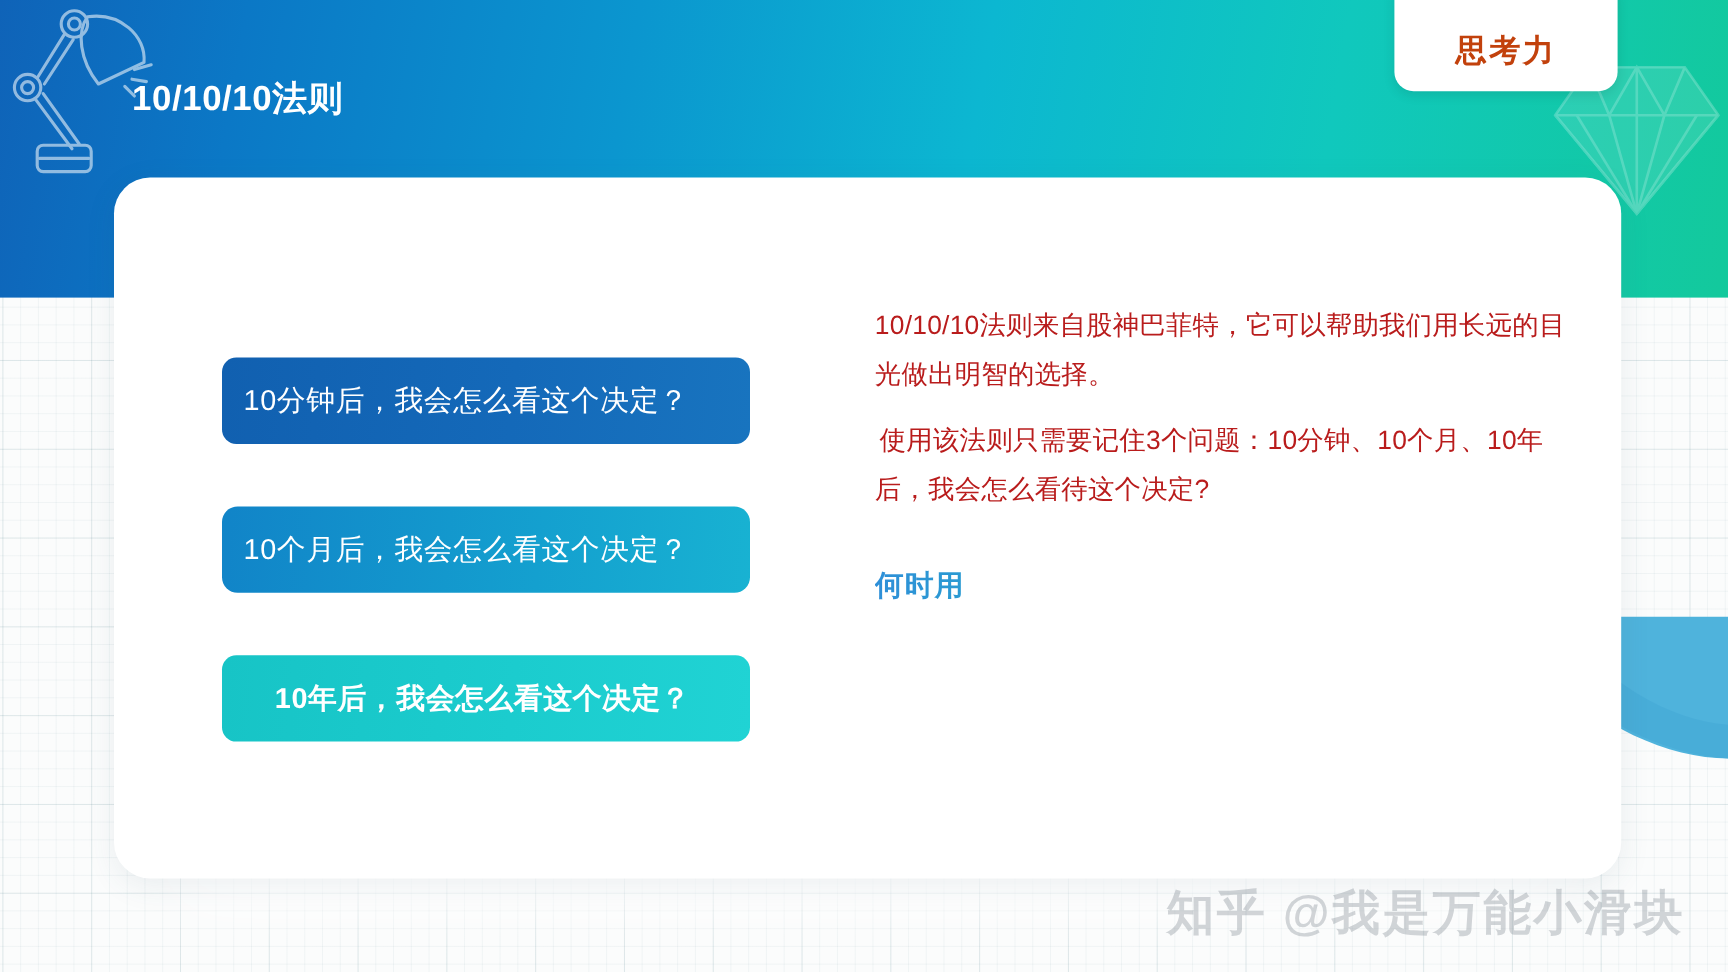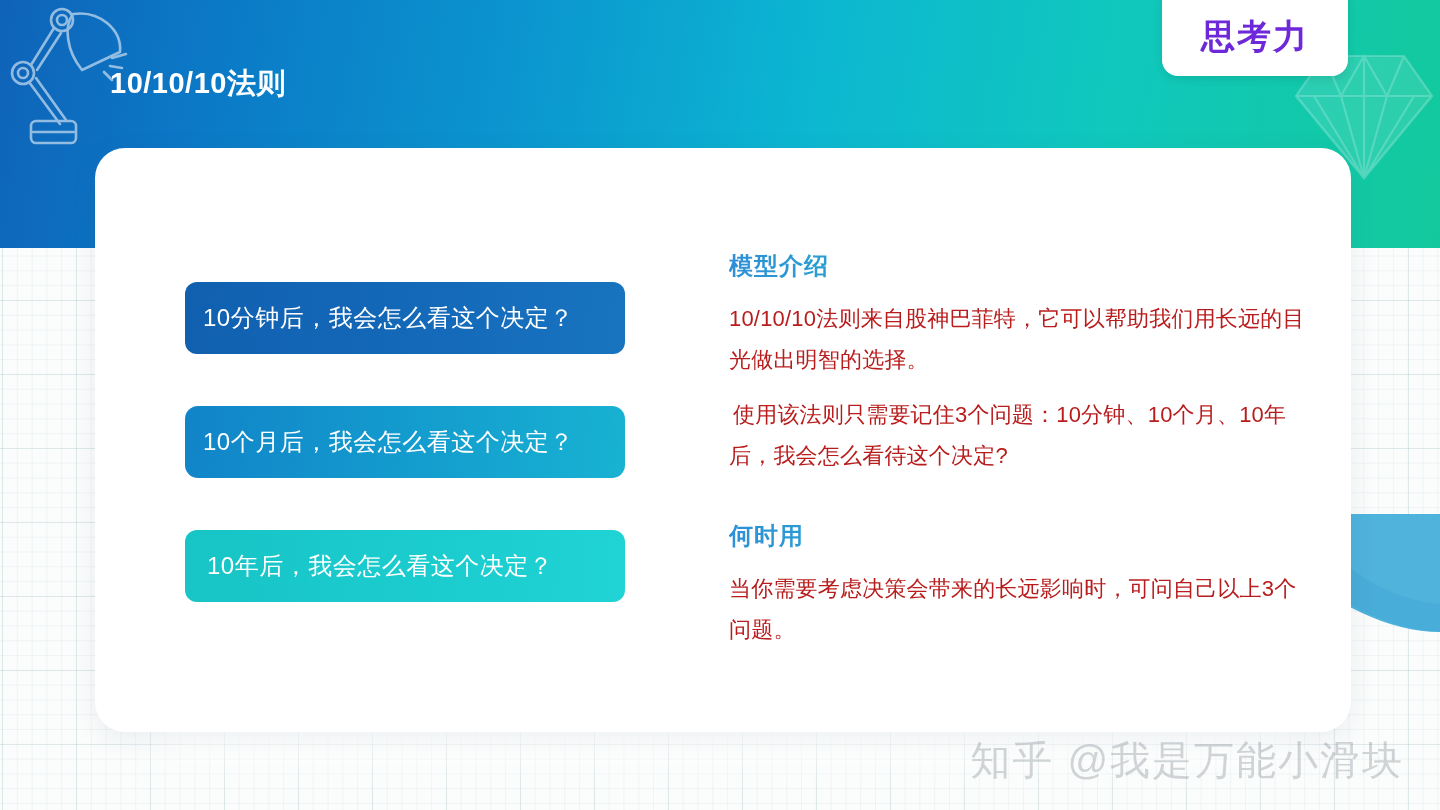--- a/index.html
+++ b/index.html
@@ -99,23 +99,23 @@
     background: #ffffff;
     border-radius: 16px;
     box-shadow: 0 3px 10px rgba(0,0,0,0.10);
     display: flex;
     align-items: flex-end;
     justify-content: center;
     padding-bottom: 16px;
     box-sizing: border-box;
   }
   .badge-text {
-    font-size: 34px;
-    font-weight: bold;
-    color: #6d28d9;
+    font-size: 26px;
+    font-weight: bold;
+    color: #c2410c;
     letter-spacing: 2px;
   }
 
   
   .swoosh {
     position: absolute;
     right: 0;
     top: 500px;
     width: 170px;
     height: 310px;
@@ -132,21 +132,21 @@
     height: 584px;
     background: #ffffff;
     border-radius: 30px;
     box-shadow: 0 6px 26px rgba(60,90,110,0.09);
   }
 
   
   .pill-col {
     position: absolute;
     left: 90px;
-    top: 134px;
+    top: 150px;
     width: 440px;
   }
   .pill {
     height: 72px;
     border-radius: 12px;
     display: flex;
     align-items: center;
     color: #ffffff;
     font-size: 24px;
     box-sizing: border-box;
@@ -158,22 +158,23 @@
     background: linear-gradient(95deg, #1160b0 0%, #1469b9 55%, #1874bf 100%);
     padding-left: 18px;
   }
   .pill-2 {
     background: linear-gradient(95deg, #1184c8 0%, #14a0cf 60%, #18b2d2 100%);
     padding-left: 18px;
     border-radius: 13px;
   }
   .pill-3 {
     background: linear-gradient(95deg, #17c4c6 0%, #1bccce 55%, #20d3d4 100%);
-    padding-left: 22px;
+    padding-left: 44px;
     margin-bottom: 0;
+    font-weight: bold;
   }
 
   
   .text-col {
     position: absolute;
     left: 634px;
     top: 102px;
     width: 578px;
   }
   .section-head {
@@ -199,21 +200,21 @@
   .body-par.indent {
     text-indent: 4px;
   }
 
   
   .watermark {
     position: absolute;
     right: 36px;
     bottom: 22px;
     font-size: 40px;
-    font-weight: normal;
+    font-weight: bold;
     color: rgba(120,132,140,0.33);
     letter-spacing: 2px;
     white-space: nowrap;
   }
 </style>
 </head>
 <body>
 
 <div class="slide">
 
@@ -285,25 +286,23 @@
       <div class="pill pill-2">
         <span>10个月后，我会怎么看这个决定？</span>
       </div>
       <div class="pill pill-3">
         <span>10年后，我会怎么看这个决定？</span>
       </div>
     </div>
 
     <div class="text-col">
 
-      <h2 class="section-head">模型介绍</h2>
       <p class="body-par">10/10/10法则来自股神巴菲特，它可以帮助我们用长远的目光做出明智的选择。</p>
       <p class="body-par indent">使用该法则只需要记住3个问题：10分钟、10个月、10年后，我会怎么看待这个决定?</p>
 
       <h2 class="section-head second">何时用</h2>
-      <p class="body-par">当你需要考虑决策会带来的长远影响时，可问自己以上3个问题。</p>
 
     </div>
   </div>
 
   <div class="watermark">知乎 @我是万能小滑块</div>
 
 </div>
 
 </body></html>

